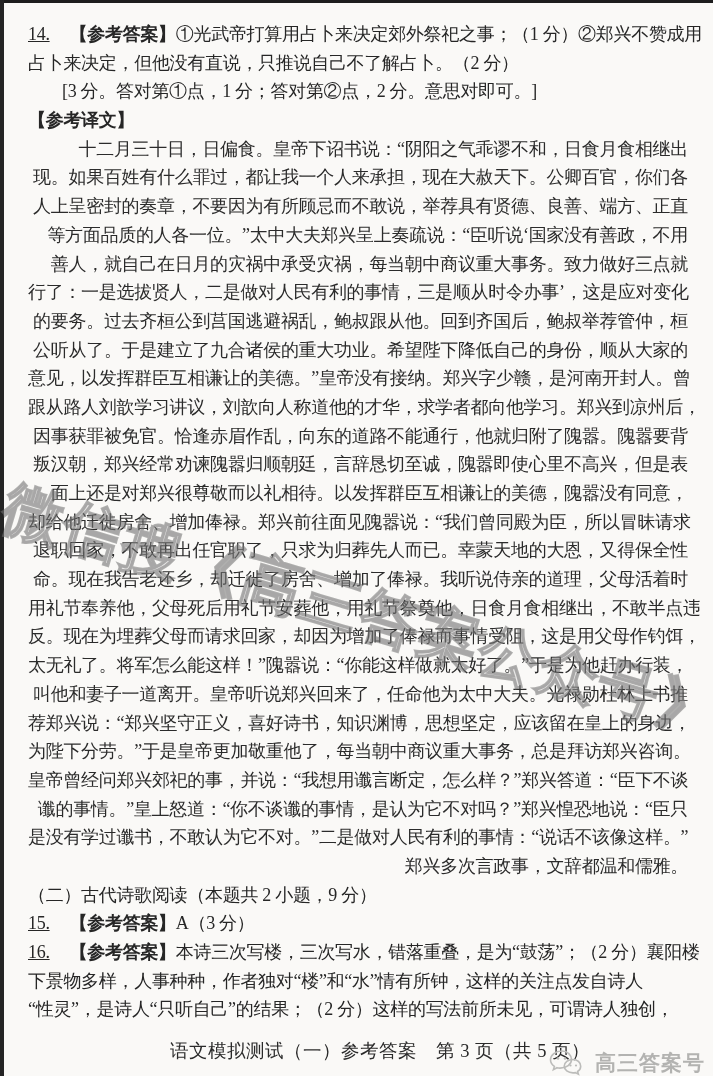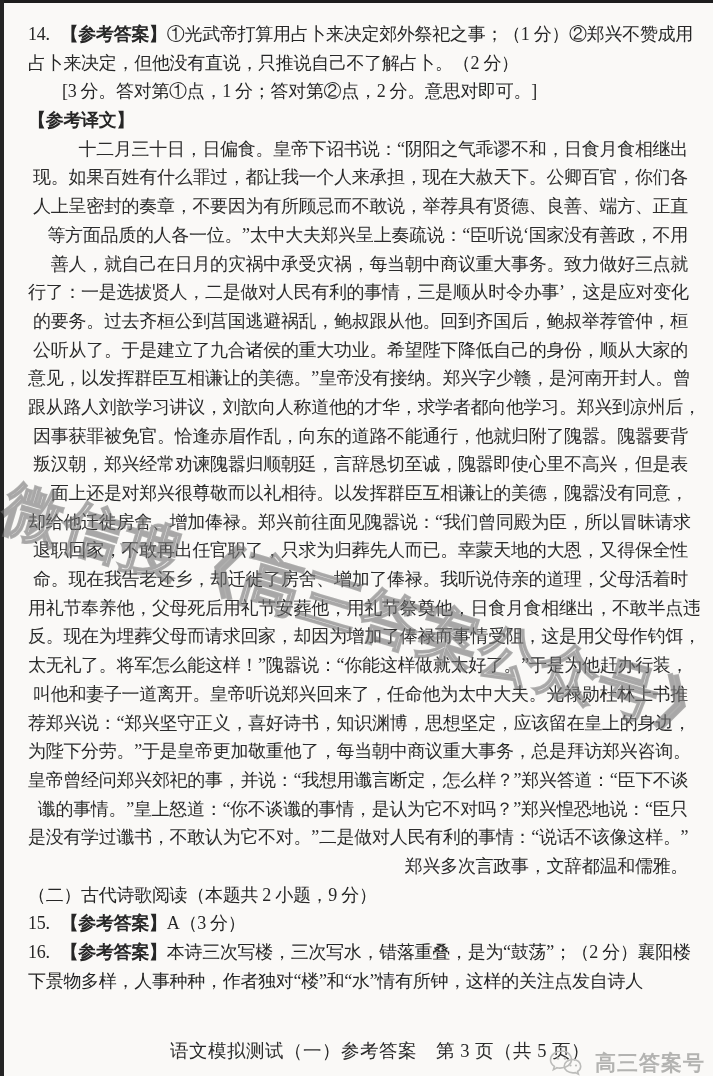--- a/index.html
+++ b/index.html
@@ -25,21 +25,21 @@
   .line{
     height:28.7px;line-height:28.7px;
     font-size:18px;
     white-space:nowrap;
     letter-spacing:-0.3px;
     color:#262626;
   }
   .indent1{padding-left:34px;}
   .indent2{padding-left:38px;}
   .bold{font-weight:bold;}
-  .qnum{margin-right:11px;}
+  .qnum{margin-right:20px;text-decoration:underline;}
   .kai{color:#2b2b2b;text-align:right;}
 
   .watermark{
     position:absolute;
     left:16px;top:468px;
     transform:rotate(16.5deg);
     transform-origin:0 0;
     font-size:60px;
     white-space:nowrap;
     letter-spacing:2px;
@@ -113,20 +113,21 @@
     <div class="line kai">谶的事情。”皇上怒道：“你不谈谶的事情，是认为它不对吗？”郑兴惶恐地说：“臣只</div>
     <div class="line kai">是没有学过谶书，不敢认为它不对。”二是做对人民有利的事情：“说话不该像这样。”</div>
     <div class="line kai">郑兴多次言政事，文辞都温和儒雅。</div>
 
     <div class="line">（二）古代诗歌阅读（本题共 2 小题，9 分）</div>
 
     <div class="line"><span class="qnum">15.</span><span class="bold">【参考答案】</span><span>A（3 分）</span></div>
 
     <div class="line"><span class="qnum">16.</span><span class="bold">【参考答案】</span><span>本诗三次写楼，三次写水，错落重叠，是为“鼓荡”；（2 分）襄阳楼</span></div>
     <div class="line">下景物多样，人事种种，作者独对“楼”和“水”情有所钟，这样的关注点发自诗人</div>
+    <div class="line">“性灵”，是诗人“只听自己”的结果；（2 分）这样的写法前所未见，可谓诗人独创，</div>
   </div>
 
   <div class="footer">
     <div class="footer-center">语文模拟测试（一）参考答案　第 3 页（共 5 页）</div>
     <div class="footer-brand">
       <span>
         <svg width="34" height="28" viewBox="0 0 34 28" xmlns="http://www.w3.org/2000/svg">
           <g fill="none" stroke="#bcbcba" stroke-width="1.6">
             <path d="M13 2 C6.4 2 1.5 6 1.5 10.8 c0 2.7 1.5 5 3.9 6.6 l-1 3.2 3.6-1.9 c1 .3 2 .4 3 .4 6.6 0 11.5-4 11.5-8.3 C22.5 6 18.6 2 13 2 Z"></path>
             <path d="M24 10.5 c-4.9 0-8.8 3-8.8 6.7 0 3.7 3.9 6.7 8.8 6.7 .8 0 1.6-.1 2.4-.3 l3 1.6-.8-2.7 c1.9-1.2 3.1-3.1 3.1-5.3 0-3.7-3.4-6.7-7.7-6.7 Z"></path>

